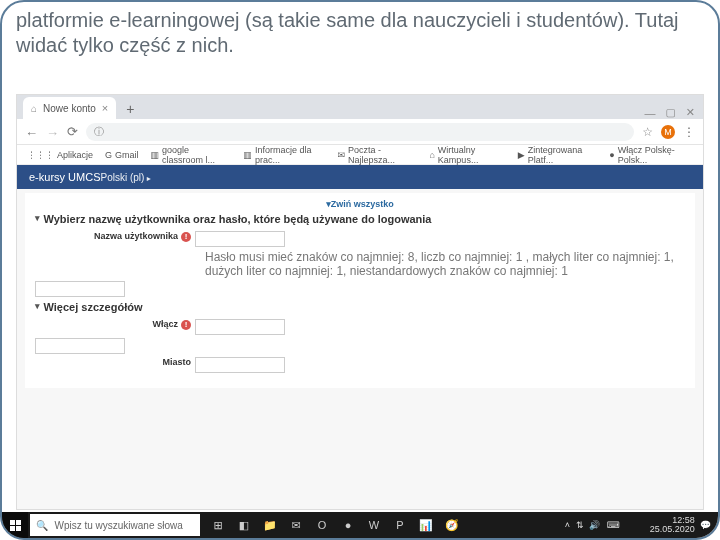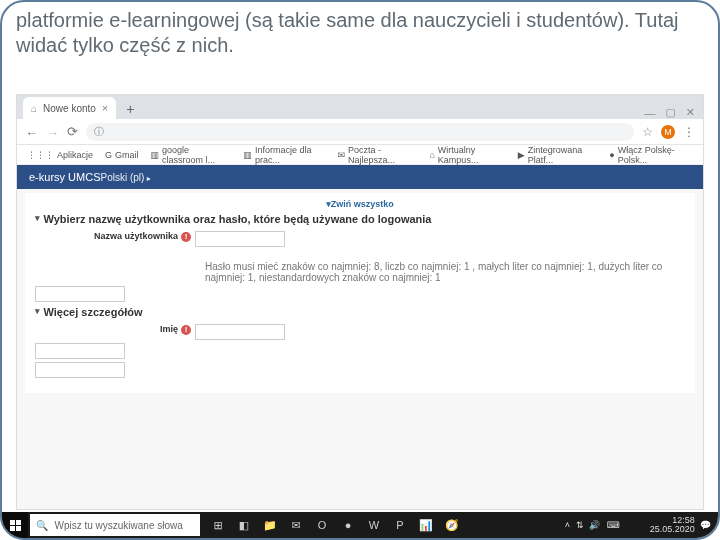--- a/index.html
+++ b/index.html
@@ -30,21 +30,21 @@
   .brandbar .lang::after { content: " \25B8"; font-size: 8px; }
   .content { background: #fff; margin: 4px 8px; padding: 6px 10px 12px 10px; font-size: 10px; color: #333; }
   .collapse-all { text-align: center; color: #2c6aa0; font-size: 9px; font-weight: bold; }
   .collapse-all::before { content: "\25BE "; }
   .section-h { display: flex; align-items: flex-start; gap: 4px; font-weight: bold; color: #333; font-size: 11px; margin: 4px 0 6px 0; }
   .section-h::before { content: "\25BE"; color: #555; font-size: 9px; }
   .frow { display: flex; margin: 3px 0; }
   .frow .lbl { width: 160px; text-align: right; font-weight: bold; font-size: 9px; color: #333; padding-right: 4px; }
   .req { display: inline-block; width: 10px; height: 10px; border-radius: 50%; background: #d9534f; color: #fff; font-size: 8px; line-height: 10px; text-align: center; margin-left: 3px; }
   .frow input[type=text] { border: 1px solid #ccc; height: 16px; width: 90px; font-size: 9px; padding: 0 3px; }
-  .pwnote { font-size: 10px; color: #777; margin: 14px 0 3px 170px; }
+  .pwnote { font-size: 12px; color: #777; margin: 3px 0 3px 170px; }
   .taskbar { position: absolute; left: 0; right: 0; bottom: 0; height: 26px; background: #1a1a1a; display: flex; align-items: center; color: #ccc; font-size: 9px; }
   .taskbar .start { width: 26px; height: 26px; background: #0b0b0b; display: flex; align-items: center; justify-content: center; color: #fff; }
   .taskbar .search { background: #fff; color: #666; height: 22px; width: 170px; display: flex; align-items: center; gap: 6px; padding: 0 6px; margin-left: 2px; font-size: 10px; }
   .taskbar .search .mag { color: #777; }
   .taskbar .tray { margin-left: auto; display: flex; align-items: center; gap: 6px; padding-right: 6px; font-size: 9px; color: #ddd; }
   .taskbar .apps { display: flex; align-items: center; gap: 2px; margin-left: 6px; }
   .taskbar .apps .app { width: 24px; height: 22px; display: flex; align-items: center; justify-content: center; font-size: 11px; }
   .winicon { display: grid; grid-template-columns: 5px 5px; grid-template-rows: 5px 5px; gap: 1px; }
   .winicon span { background: #fff; }
   .clock { text-align: right; line-height: 1; margin-left: 24px; }
@@ -140,27 +140,28 @@
 
         <div class="frow">
           <input type="text" style="">
         </div>
 
         <div class="section-h" style="margin-top:4px">
             <span>Więcej szczegółów</span>
           </div>
 
         <div class="frow">
-          <span class="lbl"><span>Imię</span><span class="req">!</span></span>
-          <input type="text" style="">
-        </div>
-        <div class="frow">
-          <input type="text" style="">
-        </div>
-        <div class="frow">
+          <span class="lbl"><span>Włącz</span><span class="req">!</span></span>
+          <input type="text" style="">
+        </div>
+        <div class="frow">
+          <input type="text" style="">
+        </div>
+        <div class="frow">
+          <span class="lbl"><span>Miasto</span></span>
           <input type="text" style="">
         </div>
       </div>
     </div>
   </div>
 
   <div class="taskbar">
     <div class="start">
       <span class="winicon">
           <span></span>

